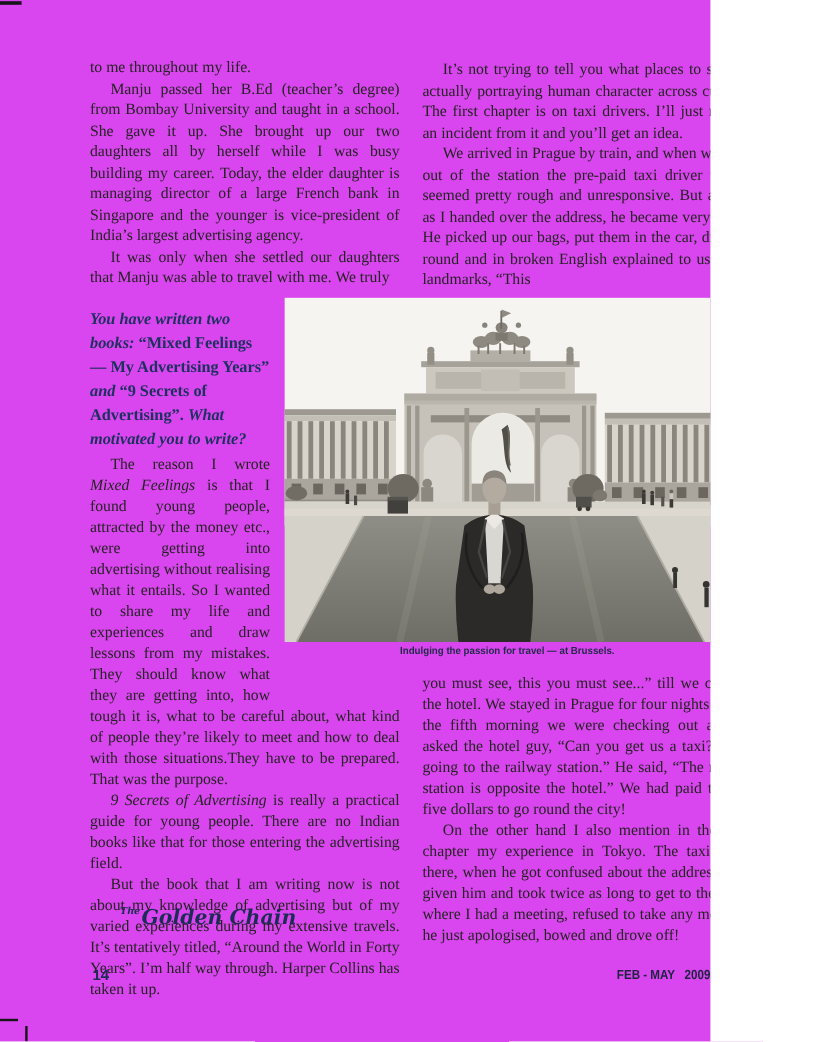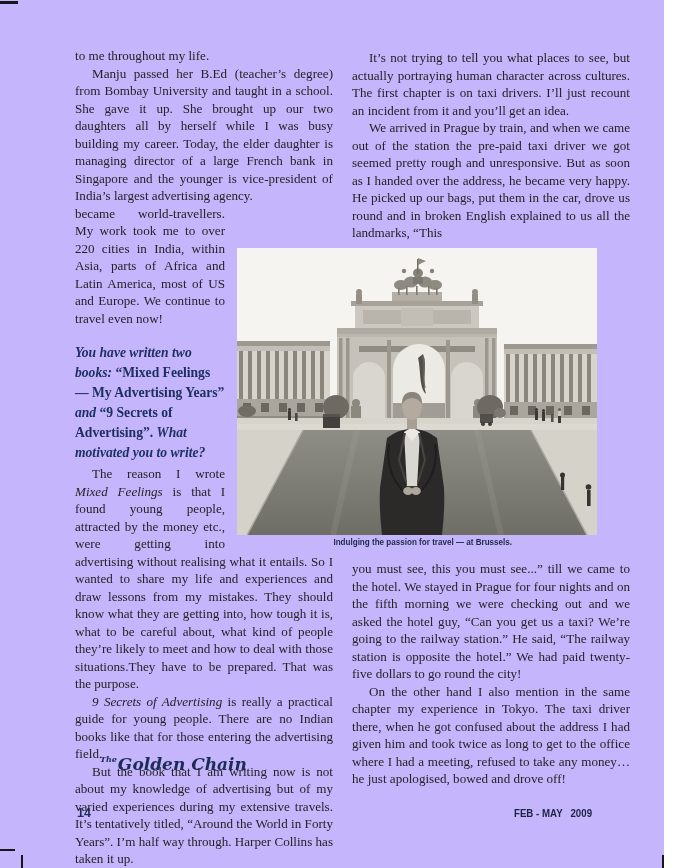--- a/index.html
+++ b/index.html
@@ -1,16 +1,16 @@
 <!DOCTYPE html>
 <html lang="en"><head>
 <meta charset="utf-8">
 <style>
   html,body{margin:0;padding:0;background:#ffffff;}
-  .page{position:relative;width:664px;height:868px;background:#c4b5fd;overflow:hidden;
+  .page{position:relative;width:592px;height:868px;background:#d946ef;overflow:hidden;
         font-family:"Liberation Serif",serif;color:#262324;}
   
   .cm{position:absolute;background:#161616;}
   
   .col{position:absolute;text-align:justify;font-size:13.1px;line-height:17.5px;}
   .col p{margin:0;text-indent:17px;hyphens:auto;}
   .col p.noind{text-indent:0;}
   .pic-float{float:right;width:108px;height:347px;}
   .question{font-weight:bold;font-size:13.6px;line-height:20px;color:#1e3060;
             text-align:left;margin:16px 0 2px 0 !important;text-indent:0 !important;}
@@ -44,21 +44,22 @@
   <div class="cm" style="left:0;top:1px;width:18px;height:2.5px;"></div>
   <div class="cm" style="left:667px;top:1px;width:18px;height:2.5px;"></div>
   <div class="cm" style="left:0;top:849px;width:15px;height:2px;"></div>
   <div class="cm" style="left:21px;top:855px;width:2px;height:13px;"></div>
   <div class="cm" style="left:670px;top:849px;width:15px;height:2px;"></div>
   <div class="cm" style="left:662px;top:855px;width:2px;height:13px;"></div>
 
   <div class="col left-col">
     <p class="noind">to me throughout my life.</p>
     <p>Manju passed her B.Ed (teacher’s degree) from Bombay University and taught in a school. She gave it up. She brought up our two daughters all by herself while I was busy building my career. Today, the elder daughter is managing director of a large French bank in Singapore and the younger is vice-president of India’s largest advertising agency.</p>
-    <p class="noind"><span class="pic-float"></span><span>became world-travellers. My work took me to over 220 cities in India, within Asia, parts of Africa and Latin America, most of US and Europe. We continue to travel even now!</span></p>
+    <p>It was only when she settled our daughters that Manju was able to travel with me. We truly</p>
+    <p class="noind"><span class="pic-float"></span></p>
     <p class="question"><span class="it">You have written two books: </span><span>“Mixed Feelings — My Advertising Years” </span><span class="it">and </span><span>“9 Secrets of Advertising”. </span><span class="it">What motivated you to write?</span></p>
     <p><span>The reason I wrote </span><span class="itl">Mixed Feelings</span><span> is that I found young people, attracted by the money etc., were getting into advertising without realising what it entails. So I wanted to share my life and experiences and draw lessons from my mistakes. They should know what they are getting into, how tough it is, what to be careful about, what kind of people they’re likely to meet and how to deal with those situations.They have to be prepared. That was the purpose.</span></p>
     <p><span class="itl">9 Secrets of Advertising</span><span> is really a practical guide for young people. There are no Indian books like that for those entering the advertising field.</span></p>
     <p>But the book that I am writing now is not about my knowledge of advertising but of my varied experiences during my extensive travels. It’s tentatively titled, “Around the World in Forty Years”. I’m half way through. Harper Collins has taken it up.</p>
   </div>
 
   <div class="col right-col-top">
     <p>It’s not trying to tell you what places to see, but actually portraying human character across cultures. The first chapter is on taxi drivers. I’ll just recount an incident from it and you’ll get an idea.</p>
     <p>We arrived in Prague by train, and when we came out of the station the pre-paid taxi driver we got seemed pretty rough and unresponsive. But as soon as I handed over the address, he became very happy. He picked up our bags, put them in the car, drove us round and in broken English explained to us all the landmarks, “This</p>
   </div>

